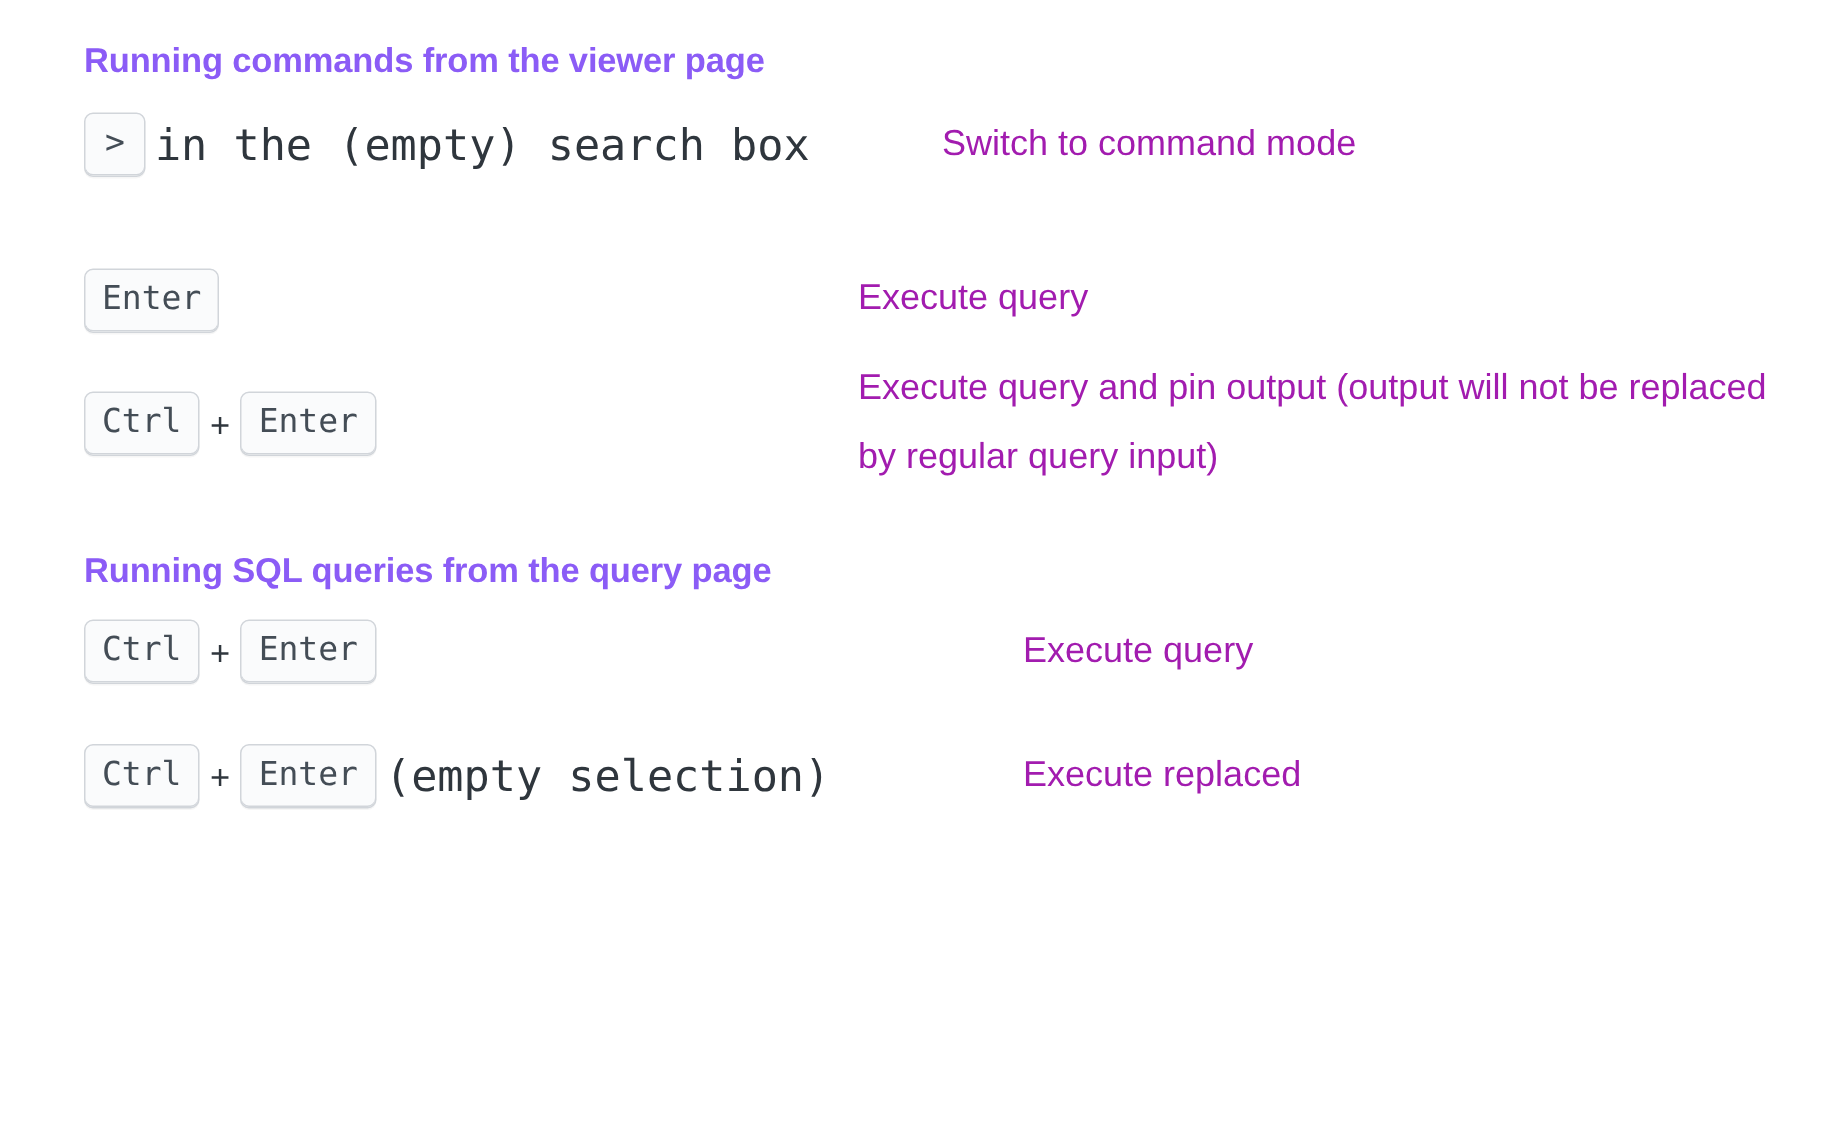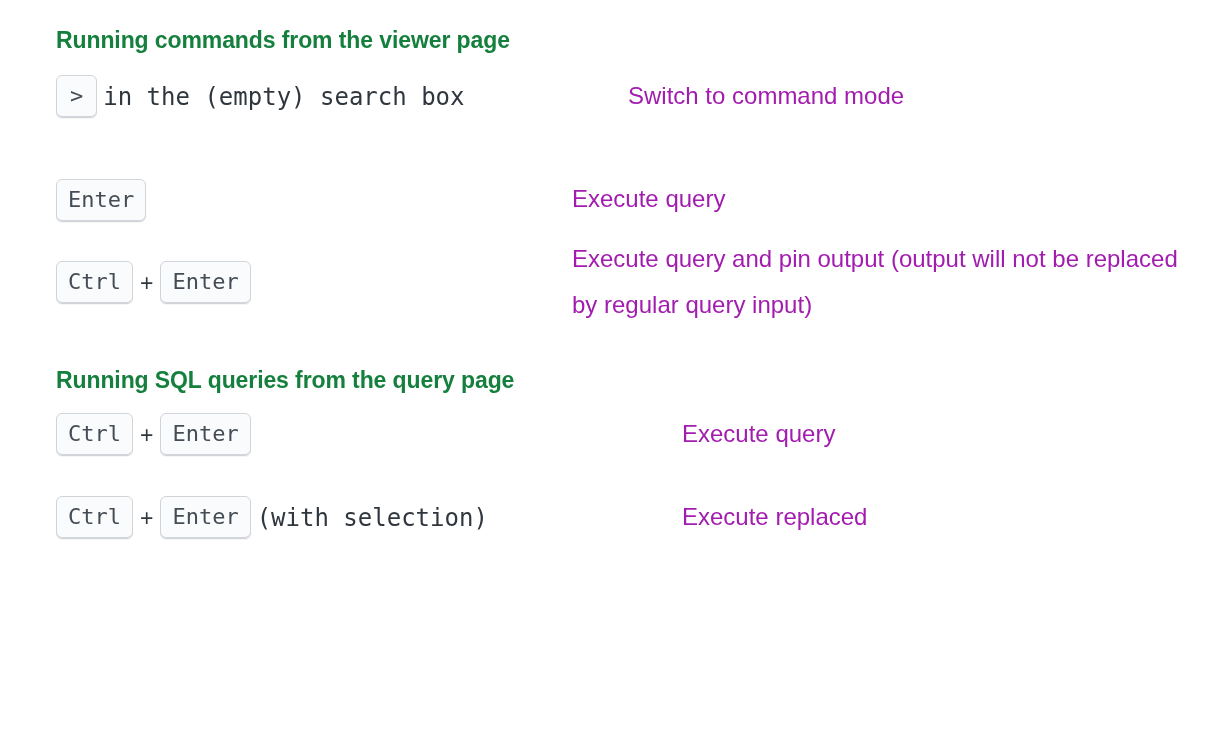--- a/index.html
+++ b/index.html
@@ -22,21 +22,21 @@
     box-sizing: border-box;
     width: 1224px;
   }
 
   
   .section-heading {
     font-family: "Liberation Sans", sans-serif;
     font-weight: bold;
     font-size: 23px;
     line-height: 28px;
-    color: #15803d;
+    color: #8b5cf6;
     margin: 0;
     padding: 0;
     letter-spacing: -0.1px;
   }
 
   .section {
     margin: 0;
   }
   .section-1 { padding-top: 26px; }
   .section-2 { padding-top: 33px; }
@@ -121,21 +121,21 @@
     font-family: "Liberation Sans", sans-serif;
     font-size: 23px;
     color: #2f363d;
     padding: 0 7px;
     vertical-align: middle;
     font-weight: normal;
   }
 
   .mono-text {
     font-family: "DejaVu Sans Mono", "Liberation Mono", monospace;
-    font-size: 24px;
+    font-size: 29px;
     color: #2f363d;
     vertical-align: middle;
   }
 
   .gap-sm { display: inline-block; width: 6px; }
 </style>
 </head>
 <body>
 
 <div class="page">
@@ -178,21 +178,21 @@
     <table class="shortcuts tbl-c">
       <tbody>
         <tr class="r-exec">
           <td class="keys">
             <kbd class="key">Ctrl</kbd><span class="plus">+</span><kbd class="key">Enter</kbd>
           </td>
           <td class="desc">Execute query</td>
         </tr>
         <tr class="r-sel">
           <td class="keys">
-            <kbd class="key">Ctrl</kbd><span class="plus">+</span><kbd class="key">Enter</kbd><span class="gap-sm"></span><span class="mono-text">(with selection)</span>
+            <kbd class="key">Ctrl</kbd><span class="plus">+</span><kbd class="key">Enter</kbd><span class="gap-sm"></span><span class="mono-text">(empty selection)</span>
           </td>
           <td class="desc">Execute replaced</td>
         </tr>
       </tbody>
     </table>
   </div>
 
 </div>
 
 </body></html>

